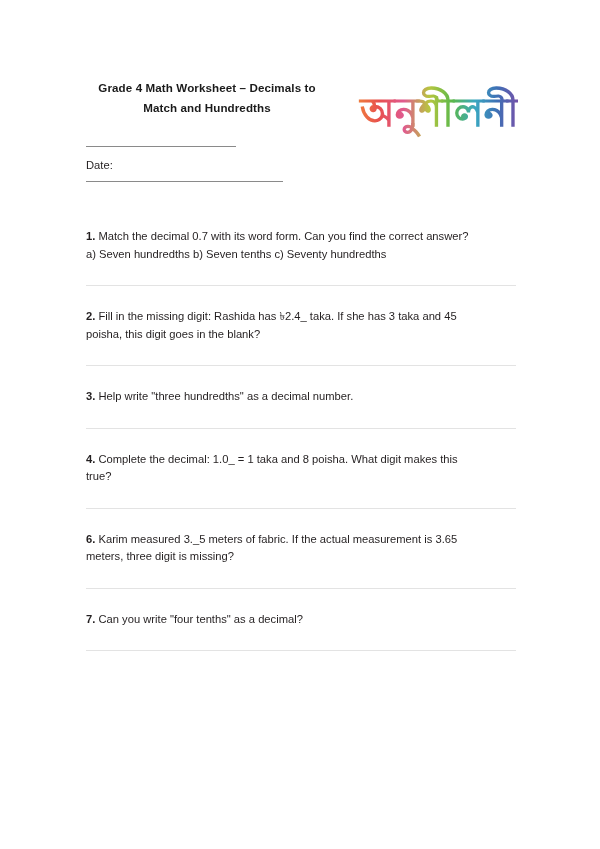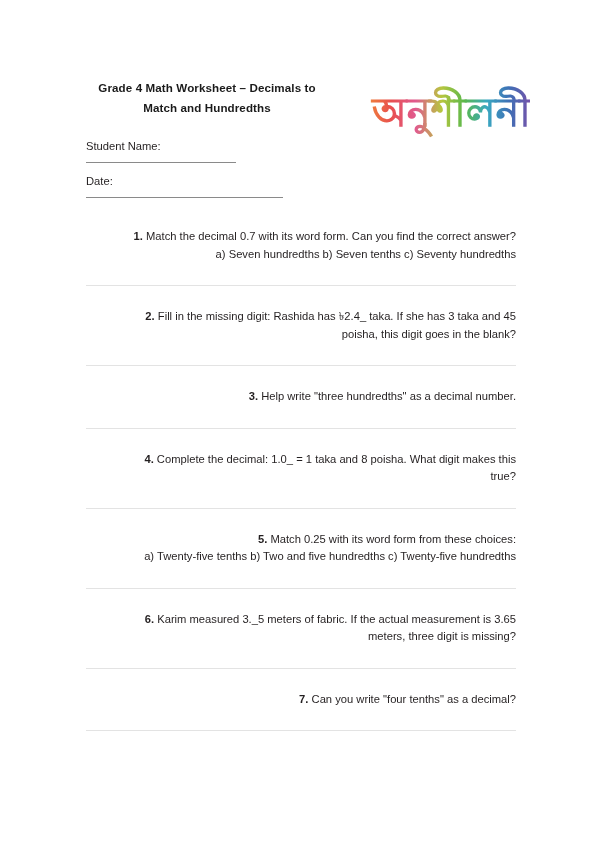--- a/index.html
+++ b/index.html
@@ -45,21 +45,20 @@
     line-height: 20px;
     letter-spacing: 0.1px;
     white-space: nowrap;
   }
   .logo {
     position: absolute;
     left: 358px;
     top: 6px;
     width: 160px;
     height: 56px;
-    margin-left: 12px;
   }
   .logo svg { display: block; }
   
   .fields {
     position: absolute;
     left: 86px;
     top: 138px;
     width: 430px;
   }
   .field-label {
@@ -94,21 +93,21 @@
   }
   .q-num {
     font-weight: bold;
   }
   .q-sep {
     height: 1px;
     background: #e3e3e3;
     width: 430px;
     margin: 0;
   }
-  .q-body   { padding-bottom: 22px; text-align: right; }
+  .q-body   { padding-bottom: 22px; }
   .q-gap    { height: 22px; }
 </style>
 </head>
 <body>
 
 <div class="page">
 
   <div class="header">
     <div class="title-block">
       <div class="title-line">Grade 4 Math Worksheet – Decimals to</div>
@@ -128,21 +127,20 @@
             <stop offset="0.86" stop-color="#3f6fb5"></stop>
             <stop offset="1.00" stop-color="#7b4fa8"></stop>
           </linearGradient>
         </defs>
         <text x="2" y="42" font-family="'Liberation Sans', 'DejaVu Sans', sans-serif" font-size="40" font-weight="bold" fill="url(#rainbow)">অনুশীলনী</text>
       </svg>
     </div>
   </div>
 
   <div class="fields">
-    <div class="field-label">Student Name:</div>
     <div class="rule short"></div>
     <div class="field-label">Date:</div>
     <div class="rule long"></div>
   </div>
 
   <div class="questions" id="questions-container">
       <div class="q">
         <div class="q-body">
           <p class="q-text"><span class="q-num">1.</span><span> Match the decimal 0.7 with its word form. Can you find the correct answer?</span></p>
           <p class="q-text">a) Seven hundredths b) Seven tenths c) Seventy hundredths</p>
@@ -168,28 +166,20 @@
       <div class="q">
         <div class="q-body">
           <p class="q-text"><span class="q-num">4.</span><span> Complete the decimal: 1.0_ = 1 taka and 8 poisha. What digit makes this</span></p>
           <p class="q-text">true?</p>
         </div>
         <div class="q-sep"></div>
         <div class="q-gap"></div>
       </div>
       <div class="q">
         <div class="q-body">
-          <p class="q-text"><span class="q-num">5.</span><span> Match 0.25 with its word form from these choices:</span></p>
-          <p class="q-text">a) Twenty-five tenths b) Two and five hundredths c) Twenty-five hundredths</p>
-        </div>
-        <div class="q-sep"></div>
-        <div class="q-gap"></div>
-      </div>
-      <div class="q">
-        <div class="q-body">
           <p class="q-text"><span class="q-num">6.</span><span> Karim measured 3._5 meters of fabric. If the actual measurement is 3.65</span></p>
           <p class="q-text">meters, three digit is missing?</p>
         </div>
         <div class="q-sep"></div>
         <div class="q-gap"></div>
       </div>
       <div class="q">
         <div class="q-body">
           <p class="q-text"><span class="q-num">7.</span><span> Can you write "four tenths" as a decimal?</span></p>
         </div>

